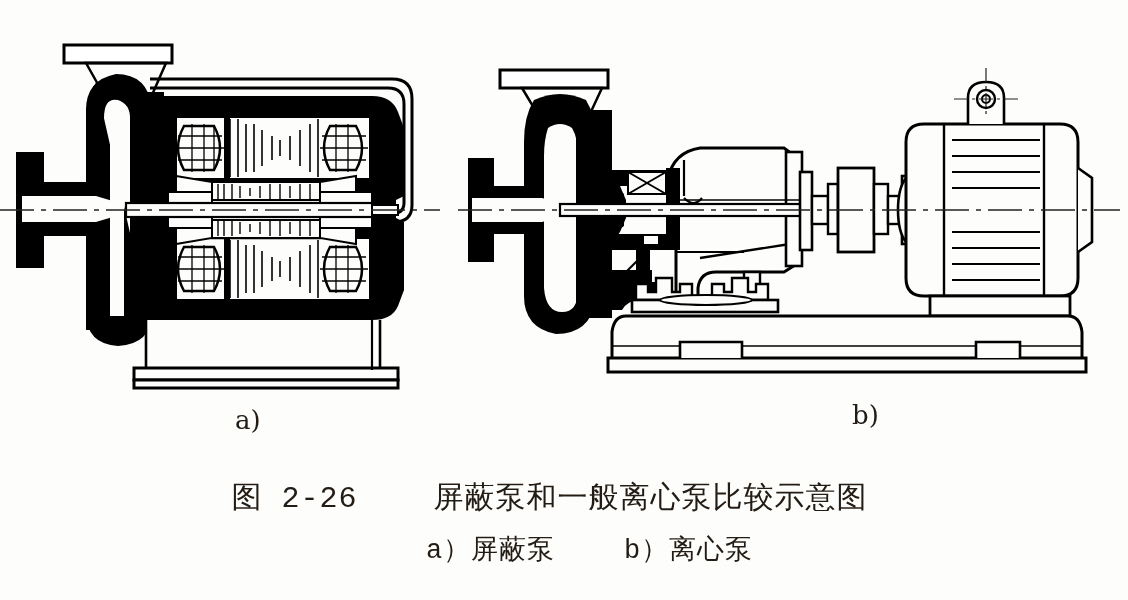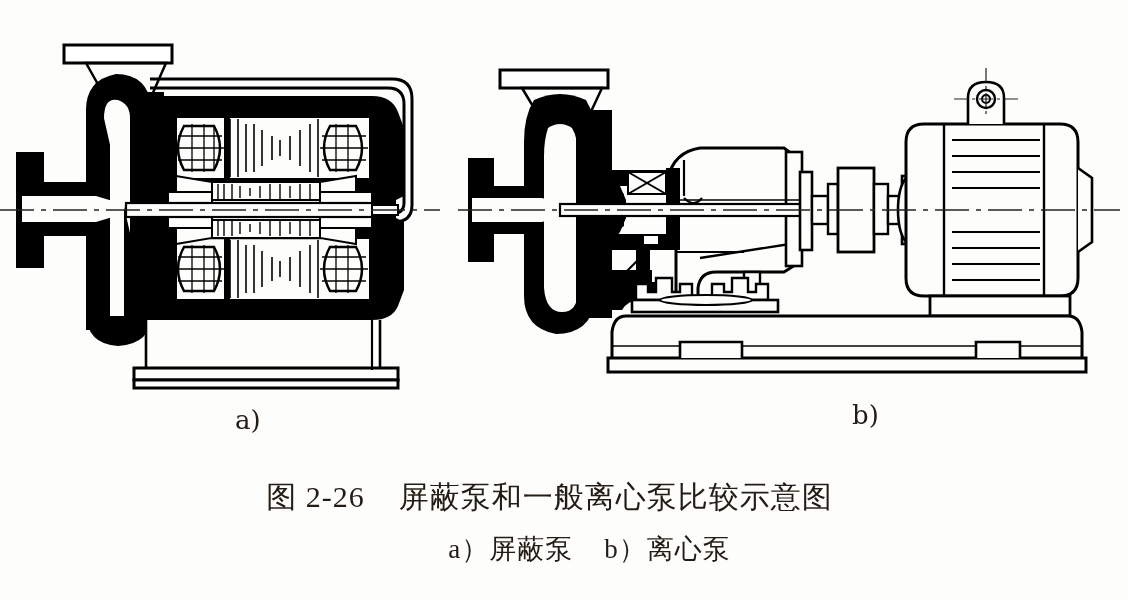--- a/index.html
+++ b/index.html
@@ -29,21 +29,21 @@
     width: 1128px;
     height: 600px;
     display: block;
   }
   .caption-block {
     position: absolute;
     left: 0;
     width: 1099px;
     text-align: center;
     color: #231c15;
-    font-family: Liberation Serif, serif;
+    font-family: Liberation Mono, monospace;
   }
   #caption-line-main {
     top: 477px;
     font-size: 30px;
     letter-spacing: 1px;
     white-space: pre;
   }
   #caption-line-sub {
     top: 531px;
     font-size: 27px;

